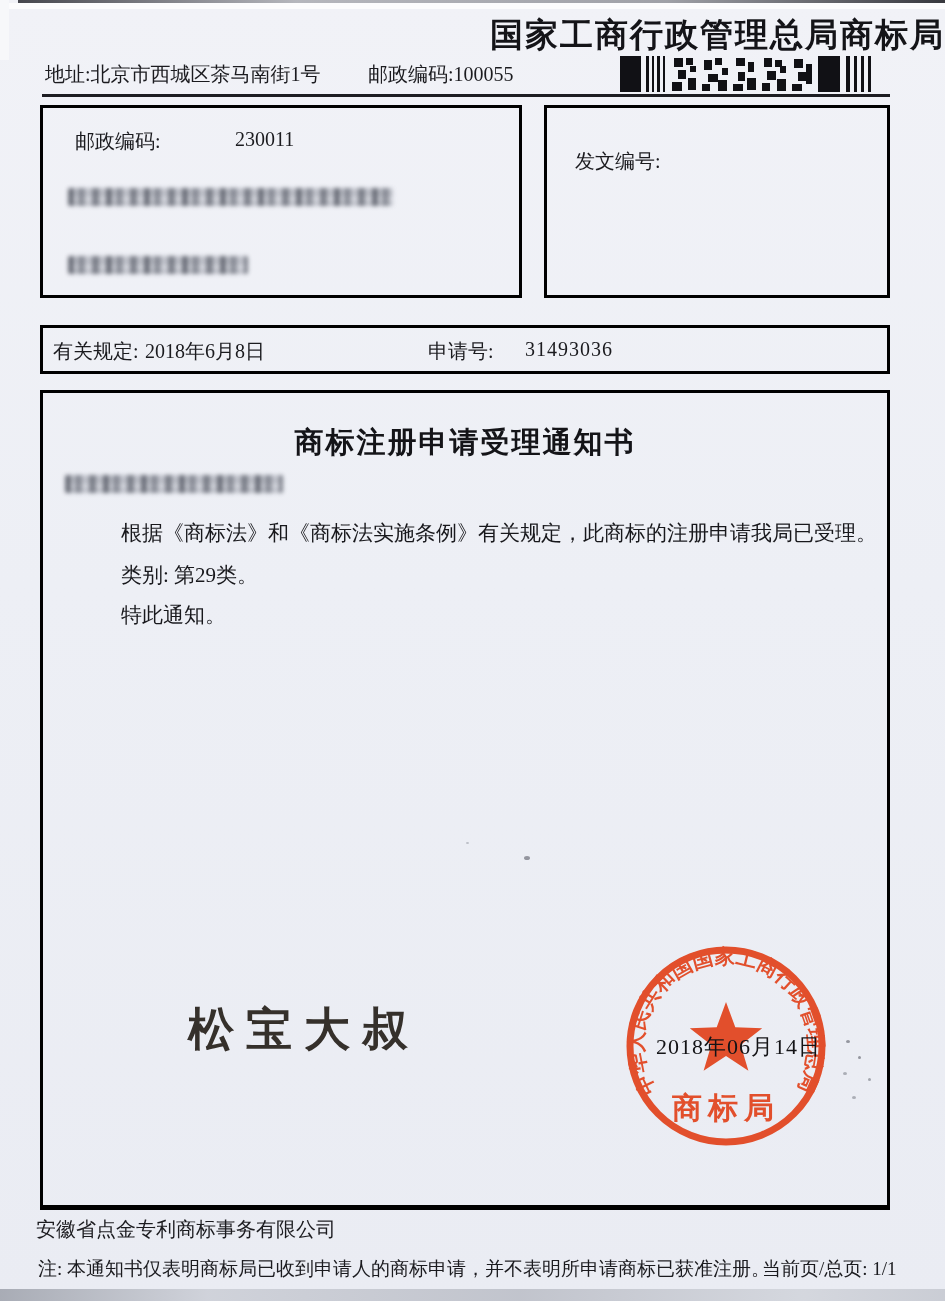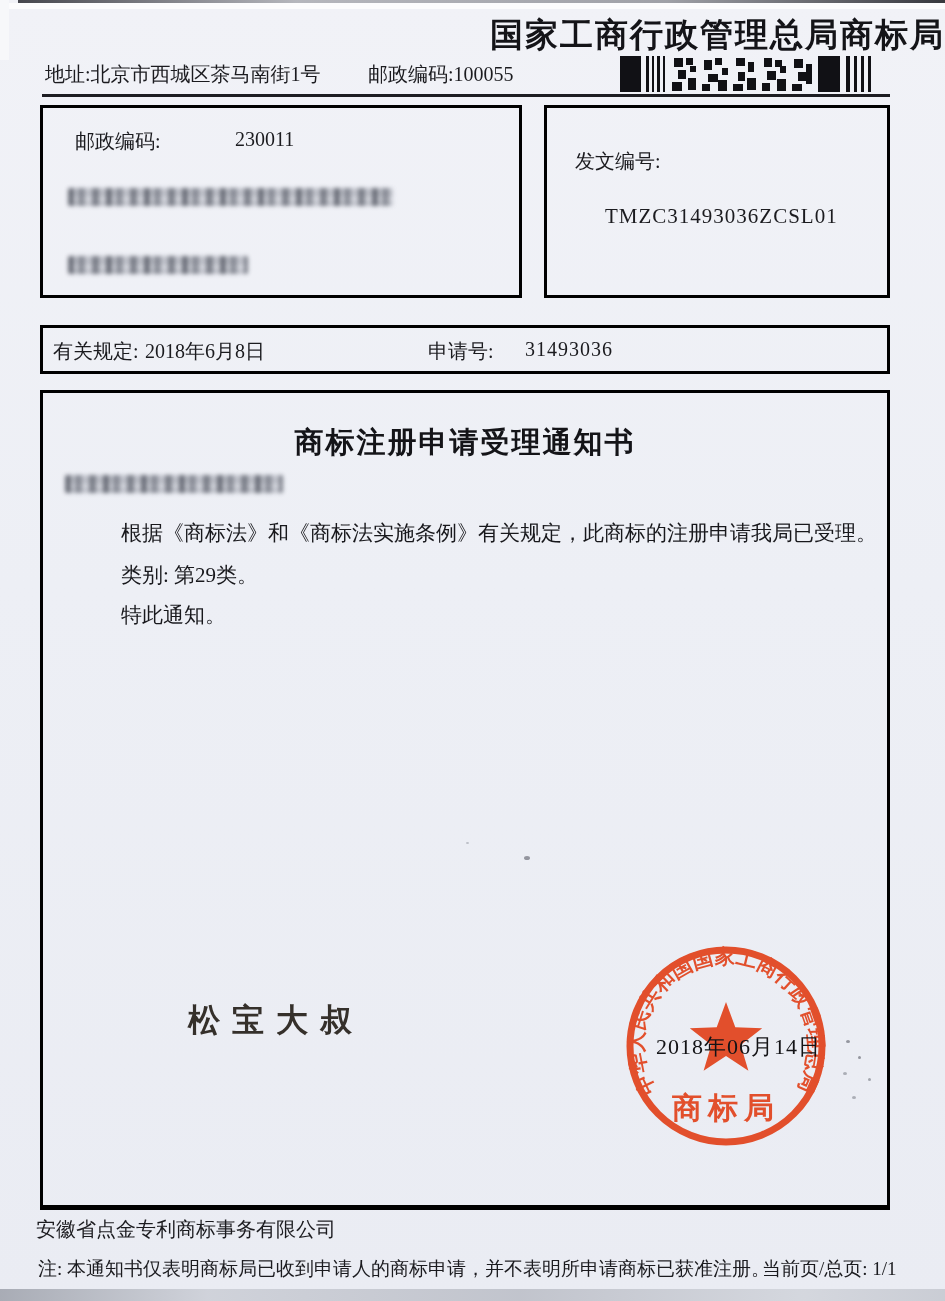--- a/index.html
+++ b/index.html
@@ -43,21 +43,21 @@
     background:
       repeating-linear-gradient(90deg, rgba(58,62,74,.85) 0 6px, rgba(152,156,166,.25) 6px 10px,
         rgba(84,88,100,.7) 10px 17px, rgba(175,178,188,.2) 17px 24px, rgba(66,70,82,.75) 24px 31px, rgba(160,163,173,.25) 31px 38px),
       repeating-linear-gradient(0deg, rgba(130,134,146,.5) 0 5px, rgba(190,193,201,.4) 5px 9px, rgba(120,124,136,.5) 9px 13px);
   }
 
   
   .notice-title { position:absolute; top:30px; left:0; width:100%; text-align:center;
     font-size:29px; font-weight:700; letter-spacing:2px; color:#141418; }
   .notice-line { position:absolute; left:78px; font-size:21px; white-space:nowrap; color:#18181c; }
-  .trademark-name { position:absolute; left:145px; top:606px; font-size:32px; font-weight:700;
+  .trademark-name { position:absolute; left:145px; top:606px; font-size:46px; font-weight:700;
     letter-spacing:12px; color:#35302b; }
 
   
   .stamp { position:absolute; left:616px; top:936px; width:220px; height:220px; z-index:3; opacity:.93; }
   .stamp-date { position:absolute; left:656px; top:1032px; z-index:4; font-size:22px;
     color:#131316; letter-spacing:1px; white-space:nowrap; }
 
   .agency-line { position:absolute; left:36px; top:1216px; font-size:20px; }
   .footer-note { position:absolute; left:38px; top:1256px; font-size:19px; white-space:nowrap; }
   .footer-pages { position:absolute; left:762px; top:1256px; font-size:19px; white-space:nowrap; }
@@ -122,21 +122,20 @@
 
 <div class="box box-recipient">
   <span class="lbl" style="left:32px; top:20px;">邮政编码:</span>
   <span class="lbl" style="left:192px; top:20px;">230011</span>
   <div class="redact" style="left:25px; top:80px; width:325px;"></div>
   <div class="redact" style="left:25px; top:148px; width:180px;"></div>
 </div>
 
 <div class="box box-docnum">
   <span class="lbl" style="left:28px; top:40px;">发文编号:</span>
-  <span class="lbl mono-val" style="left:58px; top:96px; font-size:21px;">TMZC31493036ZCSL01</span>
 </div>
 
 <div class="box box-app">
   <span class="lbl" style="left:10px; top:10px;">有关规定:</span>
   <span class="lbl" style="left:102px; top:10px;">2018年6月8日</span>
   <span class="lbl" style="left:385px; top:10px;">申请号:</span>
   <span class="lbl mono-val" style="left:482px; top:10px;">31493036</span>
 </div>
 
 <div class="box box-main">

